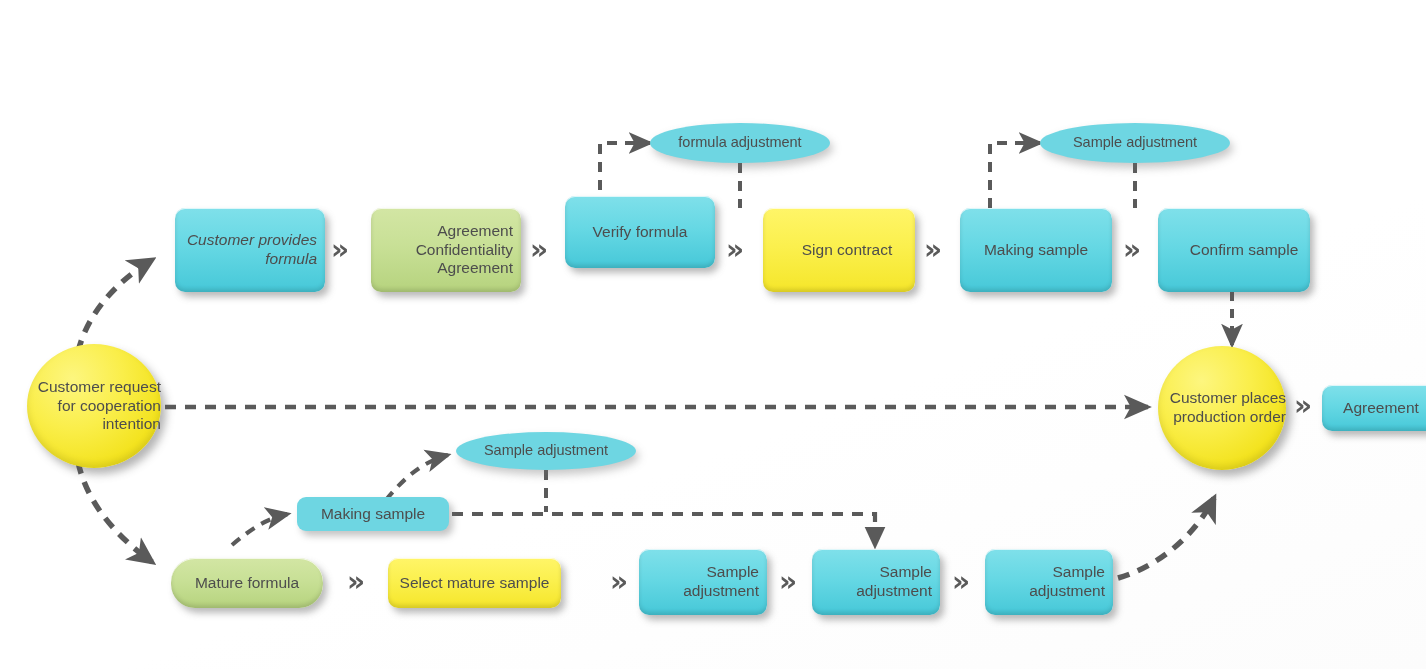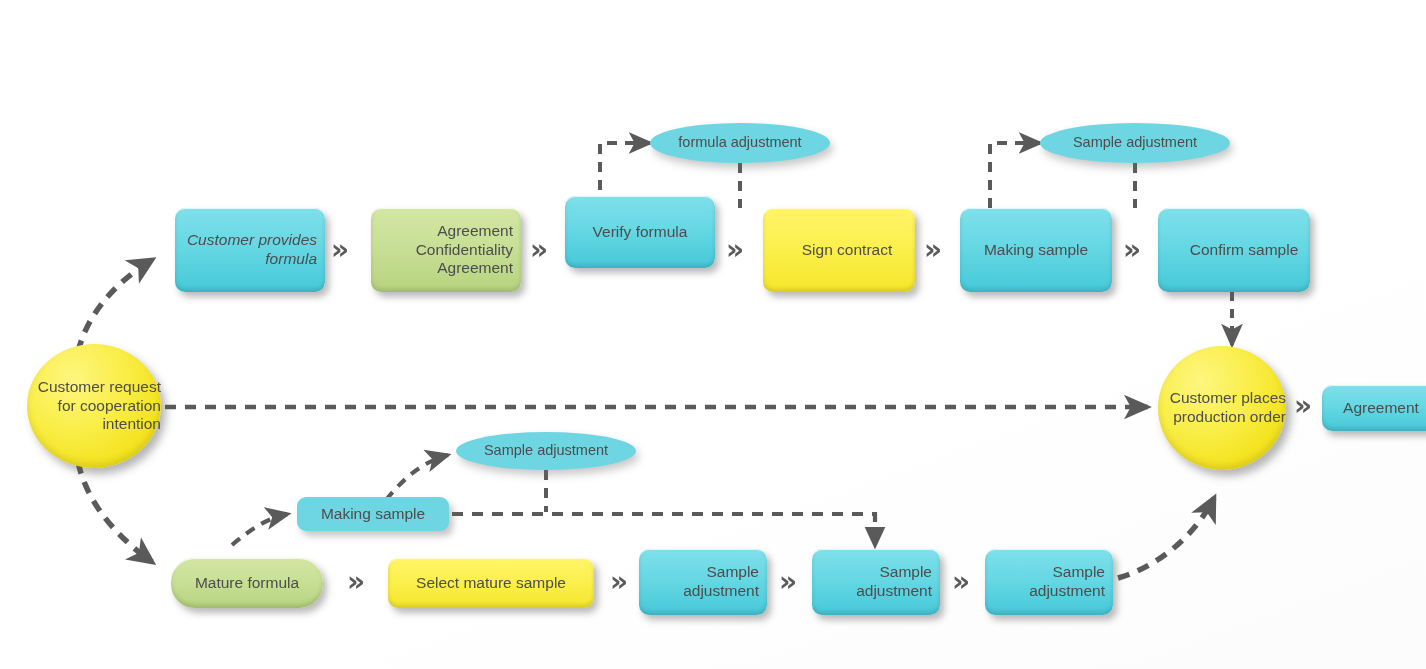--- a/index.html
+++ b/index.html
@@ -205,21 +205,21 @@
 
   <div class="node ellipse" style="left:456px;top:432px;width:180px;height:38px;">
     <span>Sample adjustment</span>
   </div>
 
   <div class="node rect green" style="left:171px;top:558px;width:152px;height:50px;border-radius:24px;">
     <span>Mature formula</span>
   </div>
   <div class="chev" style="left:347px;top:568px;">»</div>
 
-  <div class="node rect yellow" style="left:388px;top:558px;width:206px;height:50px;">
+  <div class="node rect yellow" style="left:388px;top:558px;width:173px;height:50px;">
     <span>Select mature sample</span>
   </div>
   <div class="chev" style="left:610px;top:568px;">»</div>
 
   <div class="node rect cyan" style="left:639px;top:549px;width:128px;height:66px;">
     <span>Sample adjustment</span>
   </div>
   <div class="chev" style="left:779px;top:568px;">»</div>
 
   <div class="node rect cyan" style="left:812px;top:549px;width:128px;height:66px;">

